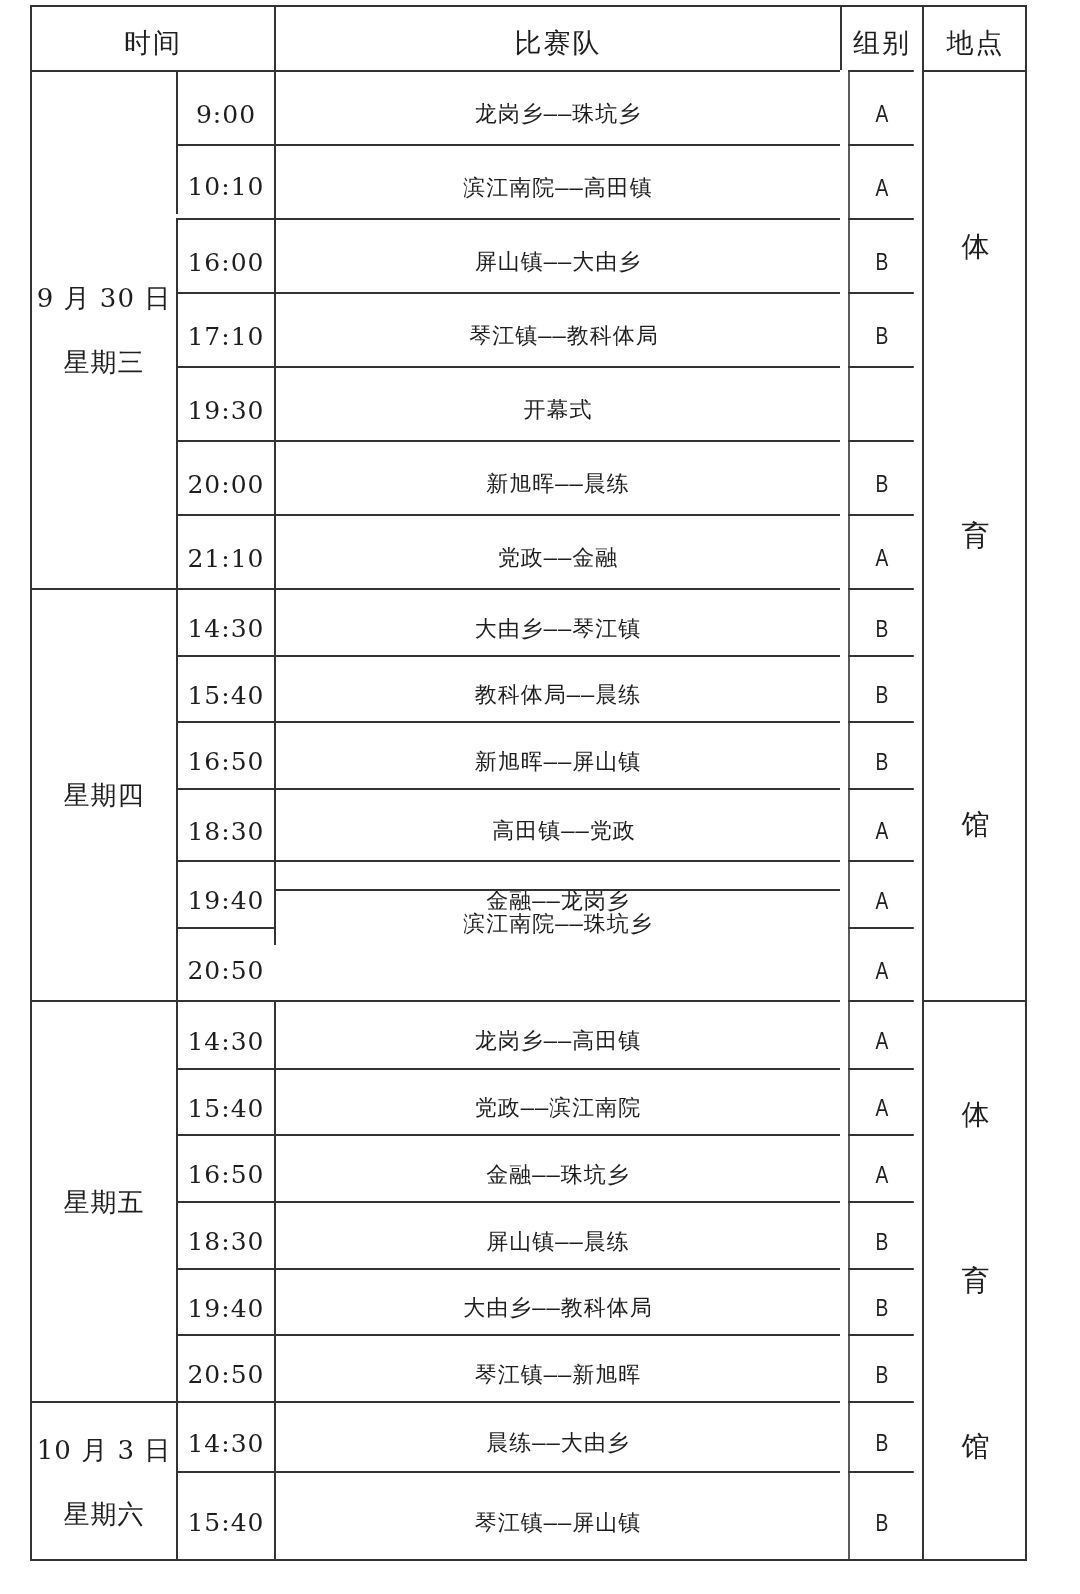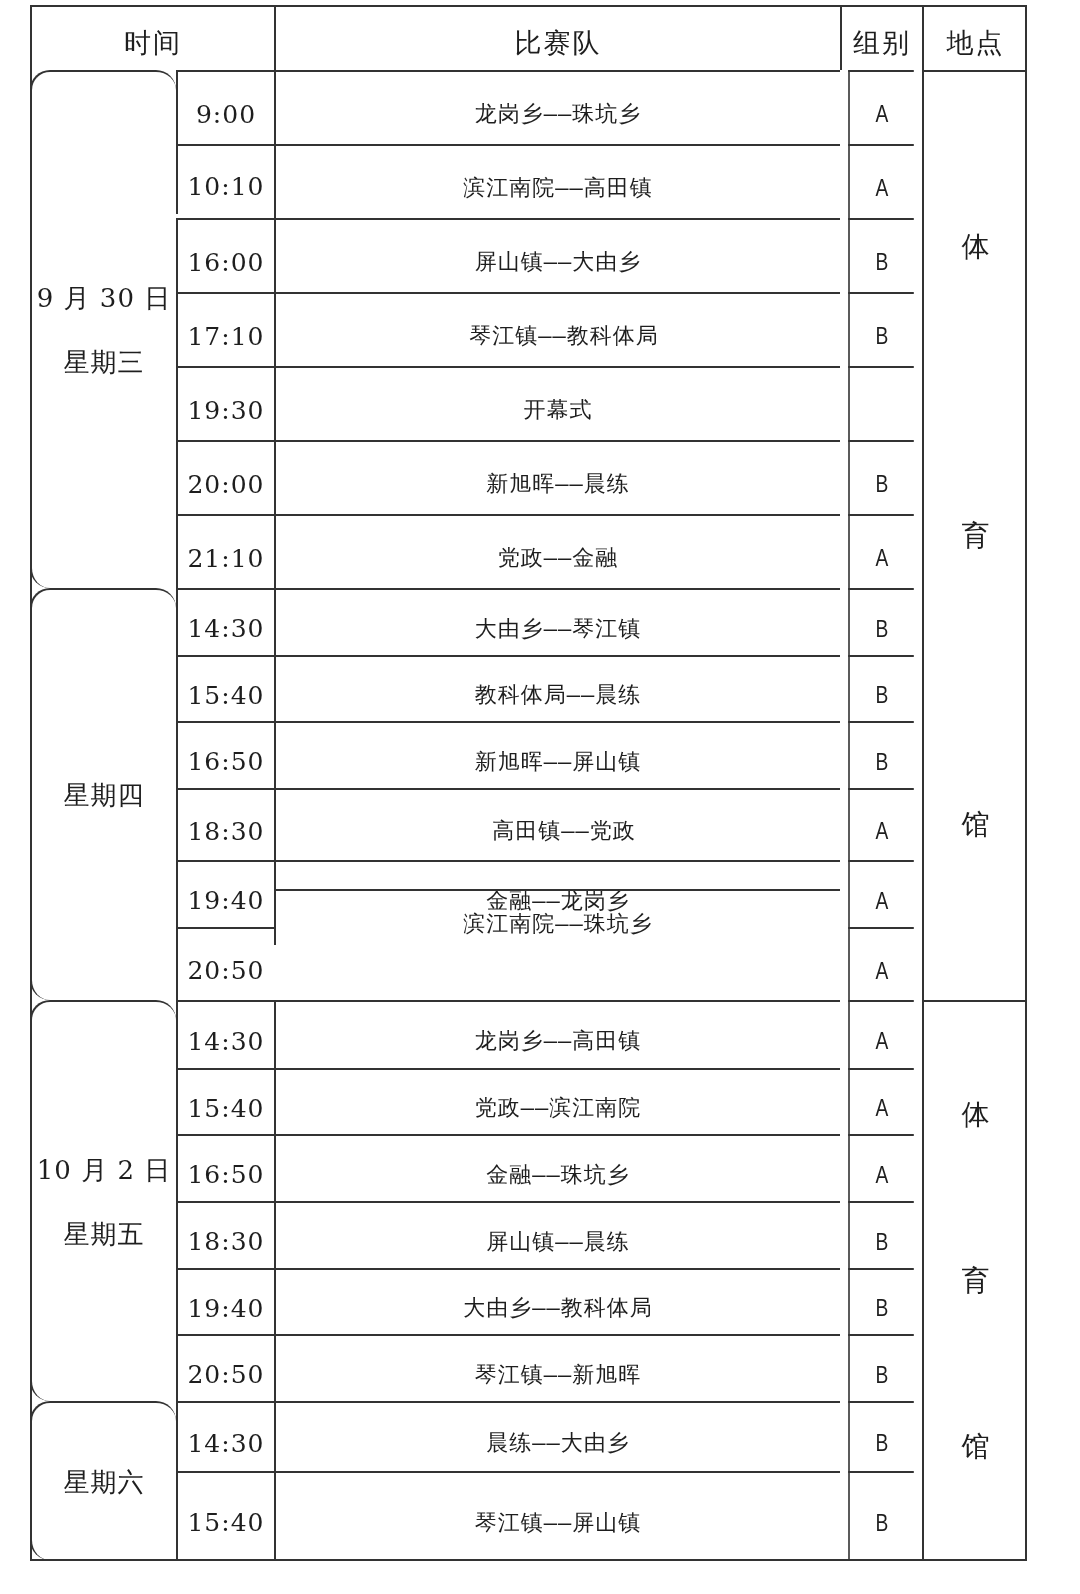--- a/index.html
+++ b/index.html
@@ -6,21 +6,21 @@
   body { width: 1080px; height: 1594px; position: relative; overflow: hidden;
          font-family: "DejaVu Serif", "Liberation Serif", serif; color: #1e1e1e; }
   .cell { position: absolute; box-sizing: border-box; border-left: 2px solid #333; border-top: 2px solid #333;
           display: flex; align-items: center; justify-content: center; text-align: center; }
   .frame { position: absolute; left: 30px; top: 5px; width: 997px; height: 1556px;
            border: 2px solid #333; box-sizing: border-box; pointer-events: none; }
   .hdr { font-size: 27px; letter-spacing: 2px; padding-top: 8px; }
   .time { font-size: 25px; letter-spacing: 1px; padding-top: 12px; }
   .match { font-size: 22px; letter-spacing: 1px; padding-top: 12px; font-family: Liberation Mono, monospace; }
   .grp { font-family: "Liberation Sans Narrow", "Liberation Sans", sans-serif; font-size: 24px; padding-top: 12px; transform: scaleX(0.8); }
-  .date { flex-direction: column; font-size: 26px; line-height: 64px; letter-spacing: 1px; border-radius: 20px; }
+  .date { flex-direction: column; font-size: 26px; line-height: 64px; letter-spacing: 1px; }
   .venue { flex-direction: column; font-size: 28px; justify-content: space-around; padding: 30px 0; }
 </style>
 </head>
 <body>
 
 <div id="table">
     <div class="cell hdr" style="left: 30px; top: 5px; width: 244px; height: 65px;">时间</div>
     <div class="cell hdr" style="left: 274px; top: 5px; width: 566px; height: 65px;">比赛队</div>
     <div class="cell hdr" style="left: 840px; top: 5px; width: 82px; height: 65px;">组别</div>
     <div class="cell hdr" style="left: 922px; top: 5px; width: 105px; height: 65px;">地点</div>
@@ -64,21 +64,20 @@
     <div class="cell time" style="left: 176px; top: 788px; width: 98px; height: 72px;">18:30</div>
     <div class="cell match" style="left: 274px; top: 788px; width: 566px; height: 72px; padding-left: 12px;">高田镇——党政</div>
     <div class="cell grp" style="left: 840px; top: 788px; width: 82px; height: 72px;">A</div>
     <div class="cell time" style="left: 176px; top: 860px; width: 98px; height: 67px;">19:40</div>
     <div class="cell match" style="left: 274px; top: 860px; width: 566px; height: 67px;">金融——龙岗乡</div>
     <div class="cell grp" style="left: 840px; top: 860px; width: 82px; height: 67px;">A</div>
     <div class="cell time" style="left: 176px; top: 927px; width: 98px; height: 73px;">20:50</div>
     <div class="cell match" style="left: 274px; top: 889px; width: 566px; height: 56px;">滨江南院——珠坑乡</div>
     <div class="cell grp" style="left: 840px; top: 927px; width: 82px; height: 73px;">A</div>
     <div class="cell date" style="left: 30px; top: 1000px; width: 146px; height: 401px;">
-      <span>10 月 2 日</span>
       <span>星期五</span>
     </div>
     <div class="cell time" style="left: 176px; top: 1000px; width: 98px; height: 68px;">14:30</div>
     <div class="cell match" style="left: 274px; top: 1000px; width: 566px; height: 68px;">龙岗乡——高田镇</div>
     <div class="cell grp" style="left: 840px; top: 1000px; width: 82px; height: 68px;">A</div>
     <div class="cell time" style="left: 176px; top: 1068px; width: 98px; height: 66px;">15:40</div>
     <div class="cell match" style="left: 274px; top: 1068px; width: 566px; height: 66px;">党政——滨江南院</div>
     <div class="cell grp" style="left: 840px; top: 1068px; width: 82px; height: 66px;">A</div>
     <div class="cell time" style="left: 176px; top: 1134px; width: 98px; height: 67px;">16:50</div>
     <div class="cell match" style="left: 274px; top: 1134px; width: 566px; height: 67px;">金融——珠坑乡</div>
@@ -86,20 +85,21 @@
     <div class="cell time" style="left: 176px; top: 1201px; width: 98px; height: 67px;">18:30</div>
     <div class="cell match" style="left: 274px; top: 1201px; width: 566px; height: 67px;">屏山镇——晨练</div>
     <div class="cell grp" style="left: 840px; top: 1201px; width: 82px; height: 67px;">B</div>
     <div class="cell time" style="left: 176px; top: 1268px; width: 98px; height: 66px;">19:40</div>
     <div class="cell match" style="left: 274px; top: 1268px; width: 566px; height: 66px;">大由乡——教科体局</div>
     <div class="cell grp" style="left: 840px; top: 1268px; width: 82px; height: 66px;">B</div>
     <div class="cell time" style="left: 176px; top: 1334px; width: 98px; height: 67px;">20:50</div>
     <div class="cell match" style="left: 274px; top: 1334px; width: 566px; height: 67px;">琴江镇——新旭晖</div>
     <div class="cell grp" style="left: 840px; top: 1334px; width: 82px; height: 67px;">B</div>
     <div class="cell date" style="left: 30px; top: 1401px; width: 146px; height: 159px;">
+      <span>10 月 3 日</span>
       <span>星期六</span>
     </div>
     <div class="cell time" style="left: 176px; top: 1401px; width: 98px; height: 70px;">14:30</div>
     <div class="cell match" style="left: 274px; top: 1401px; width: 566px; height: 70px;">晨练——大由乡</div>
     <div class="cell grp" style="left: 840px; top: 1401px; width: 82px; height: 70px;">B</div>
     <div class="cell time" style="left: 176px; top: 1471px; width: 98px; height: 89px;">15:40</div>
     <div class="cell match" style="left: 274px; top: 1471px; width: 566px; height: 89px;">琴江镇——屏山镇</div>
     <div class="cell grp" style="left: 840px; top: 1471px; width: 82px; height: 89px;">B</div>
     <div class="cell venue" style="left: 922px; top: 70px; width: 105px; height: 930px;">
       <span>体</span>

